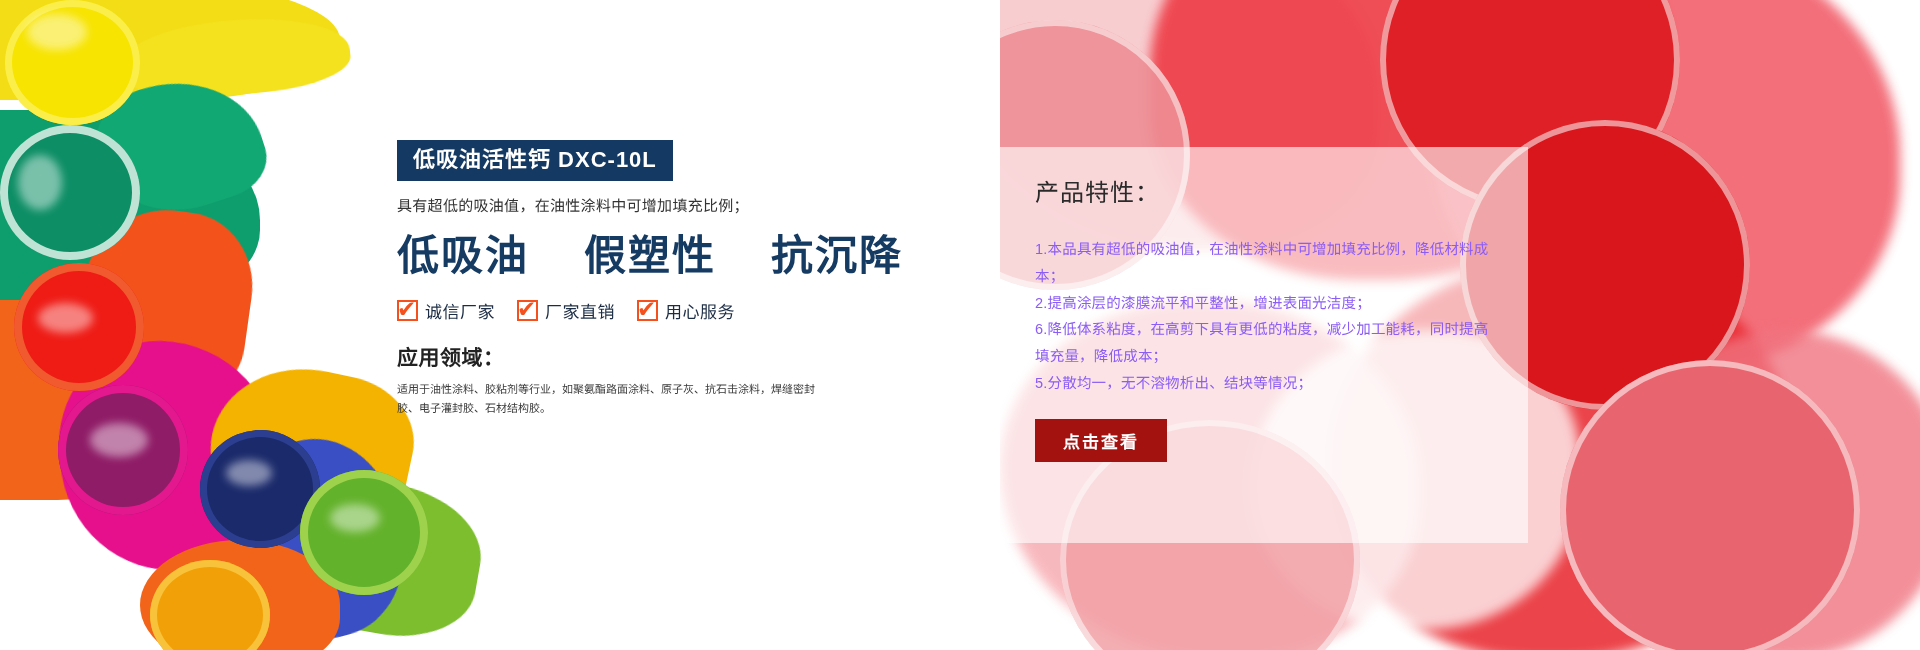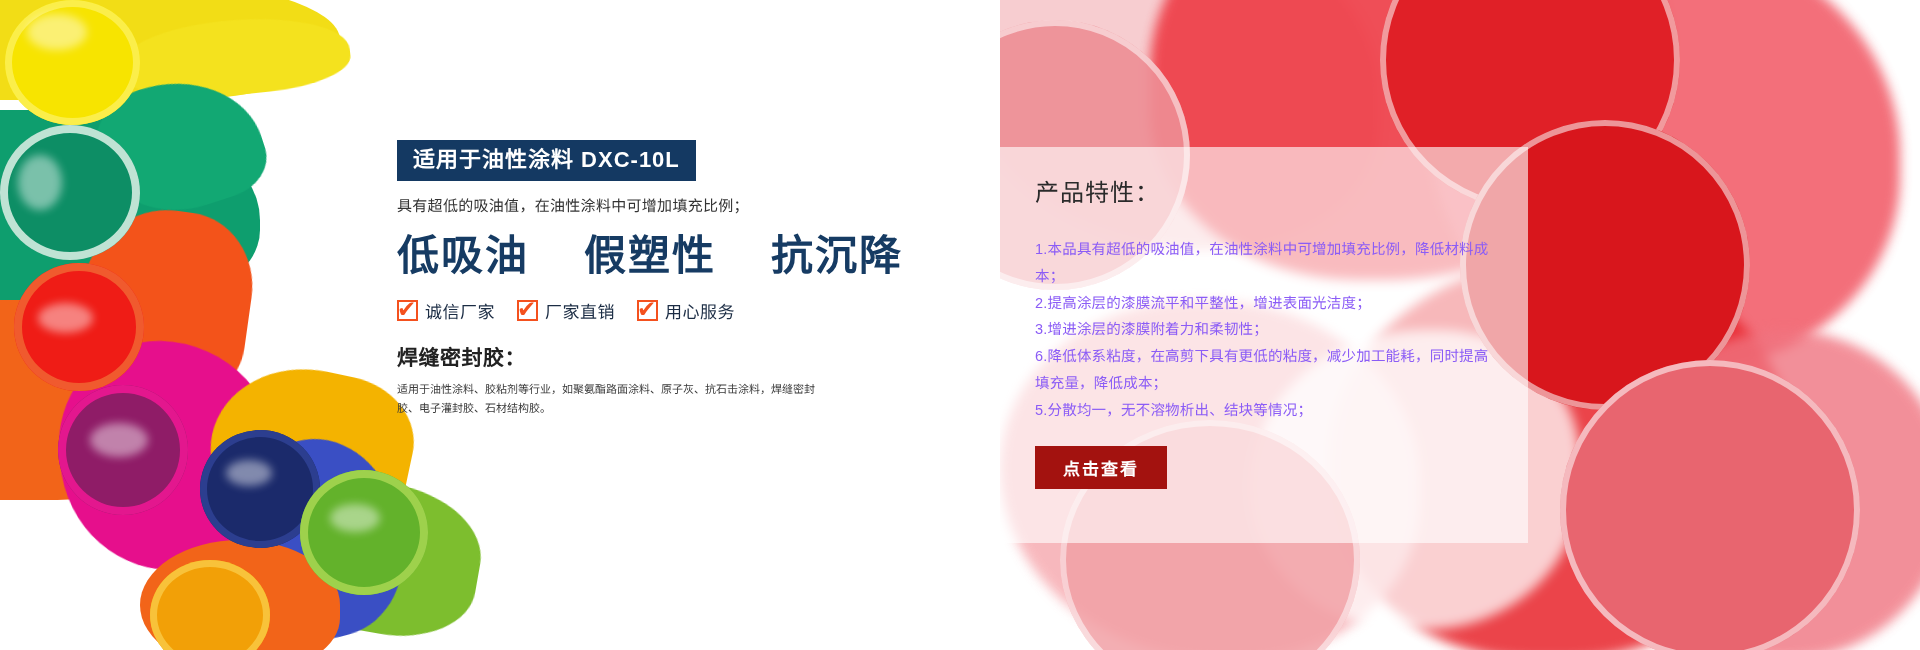--- a/index.html
+++ b/index.html
@@ -165,21 +165,21 @@
     <div class="rdish" style="left:-80px;top:20px;width:270px;height:270px;background:#EE8E95;opacity:.9;">
       <div class="rring"></div>
     </div>
     <div class="rdish" style="left:60px;top:420px;width:300px;height:280px;background:#F2A1A6;opacity:.85;">
       <div class="rring"></div>
     </div>
   </div>
 
   <div id="content-left">
 
-    <div id="title-bar">适用于油性涂料 DXC-10L</div>
+    <div id="title-bar">低吸油活性钙 DXC-10L</div>
 
     <div id="subtitle">具有超低的吸油值，在油性涂料中可增加填充比例；</div>
 
     <div id="headline">
       <span>低吸油</span>
       <span class="gap"></span>
       <span>假塑性</span>
       <span class="gap"></span>
       <span>抗沉降</span>
     </div>
@@ -198,31 +198,30 @@
         <span class="badge-label">厂家直销</span>
       </div>
       <div class="badge">
         <span class="checkbox">
             <span class="tick">✔</span>
           </span>
         <span class="badge-label">用心服务</span>
       </div>
     </div>
 
-    <div id="app-area-title">焊缝密封胶：</div>
+    <div id="app-area-title">应用领域：</div>
     <div id="app-area-body">适用于油性涂料、胶粘剂等行业，如聚氨酯路面涂料、原子灰、抗石击涂料，焊缝密封胶、电子灌封胶、石材结构胶。</div>
   </div>
 
   <div id="panel">
     <div id="panel-inner">
       <div id="panel-title">产品特性：</div>
       <div id="feature-list">
         <div class="feature-item">1.本品具有超低的吸油值，在油性涂料中可增加填充比例，降低材料成本；</div>
         <div class="feature-item">2.提高涂层的漆膜流平和平整性，增进表面光洁度；</div>
-        <div class="feature-item">3.增进涂层的漆膜附着力和柔韧性；</div>
         <div class="feature-item">6.降低体系粘度，在高剪下具有更低的粘度，减少加工能耗，同时提高填充量，降低成本；</div>
         <div class="feature-item">5.分散均一，无不溶物析出、结块等情况；</div>
       </div>
       <button id="cta-button">点击查看</button>
     </div>
   </div>
 
 </div>
 
 </body></html>

